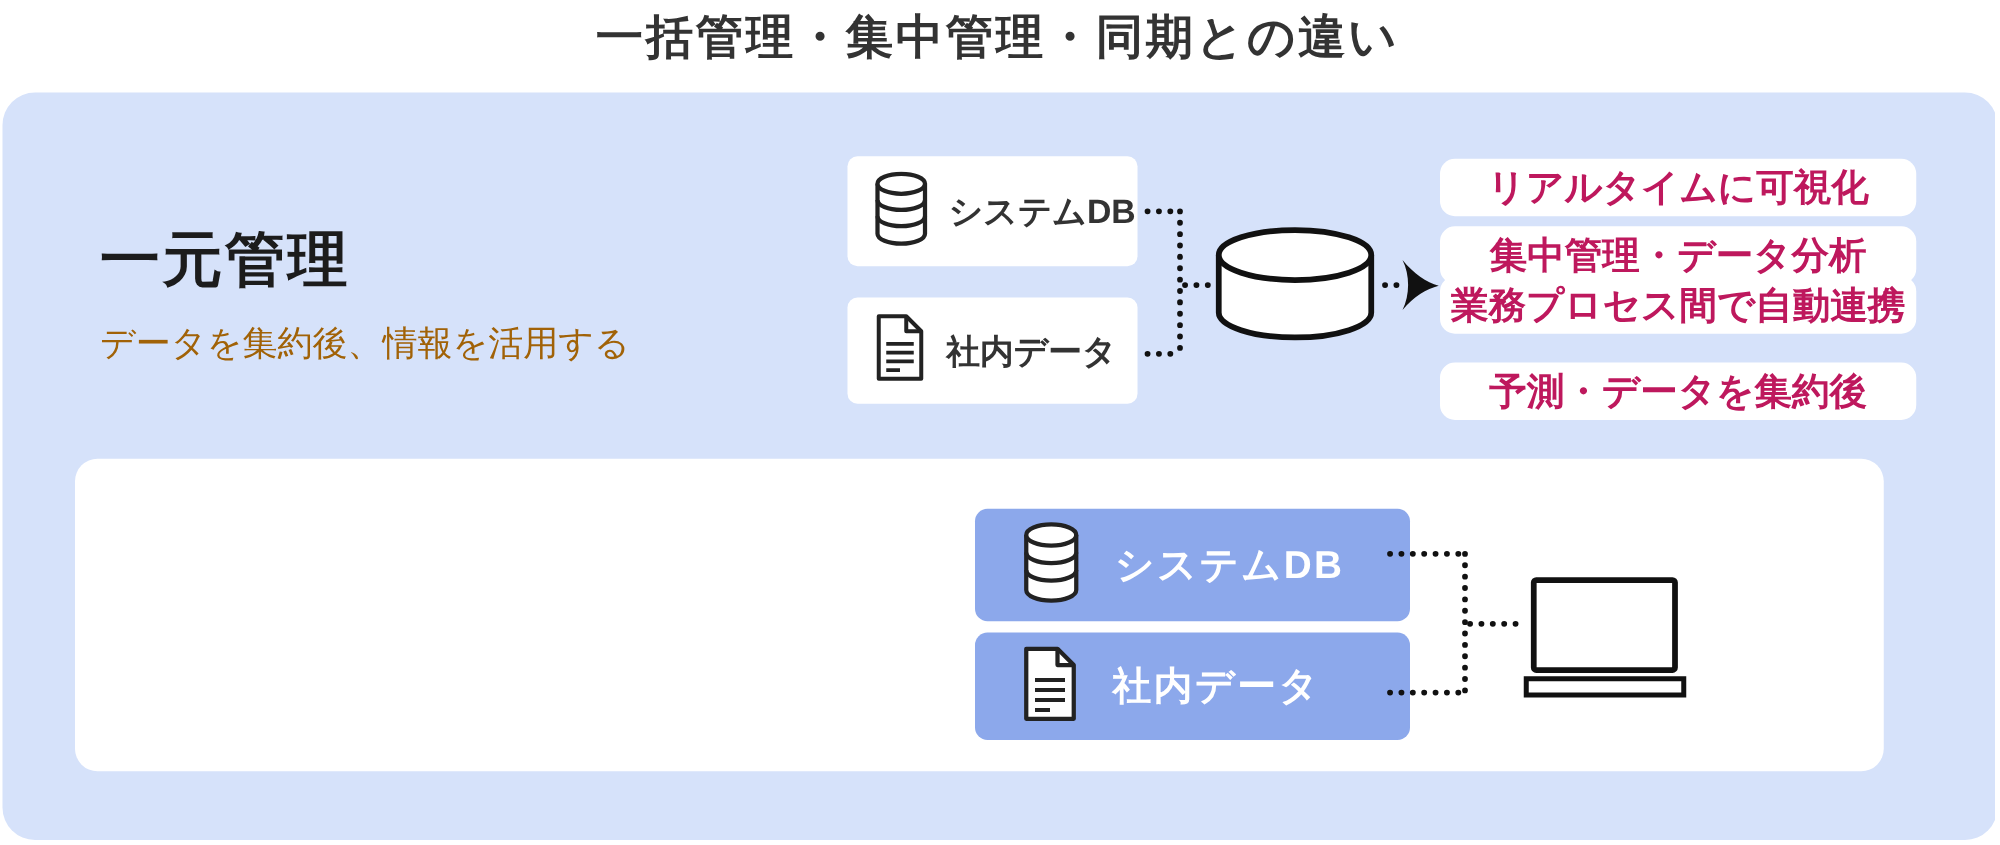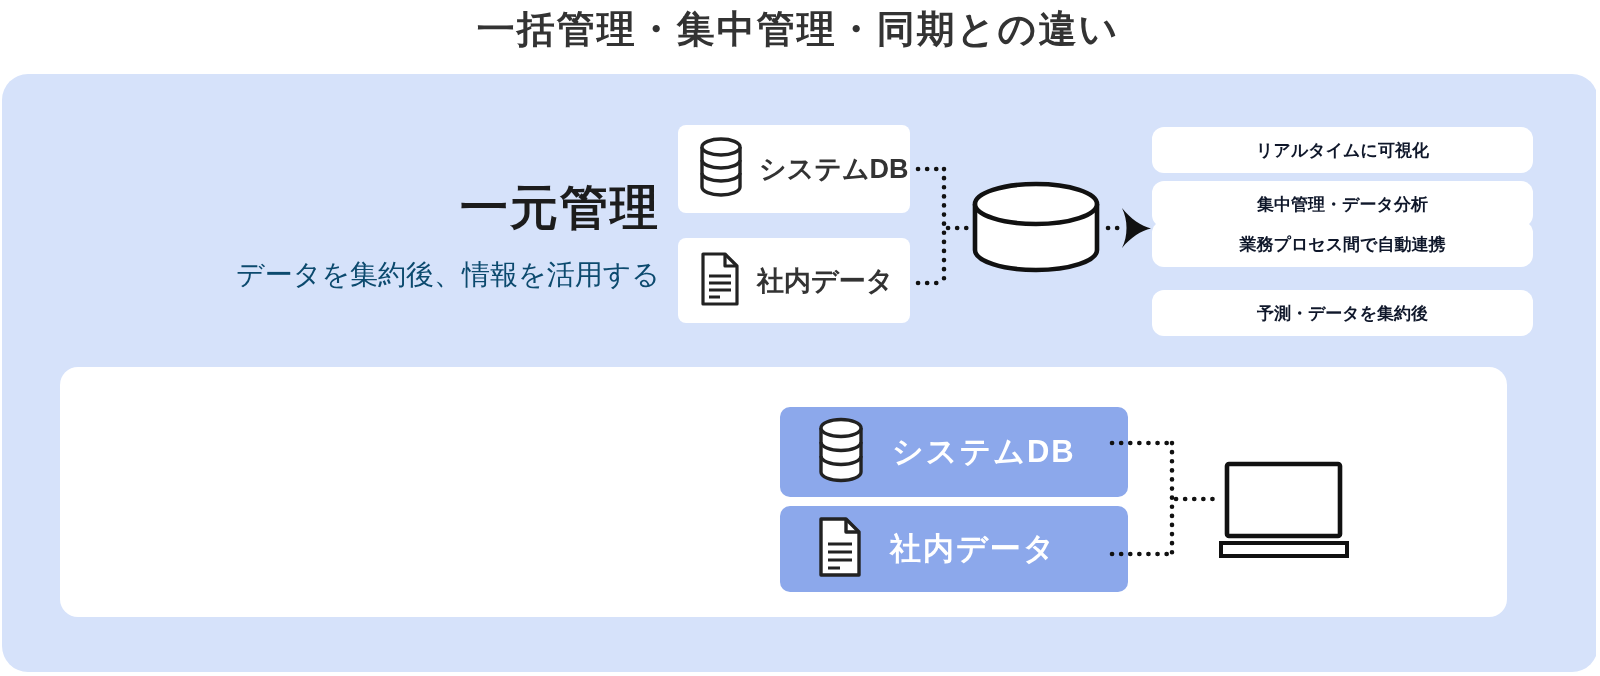--- a/index.html
+++ b/index.html
@@ -6,33 +6,33 @@
   body{font-family:"Liberation Sans","DejaVu Sans",sans-serif;}
   .page{position:relative;width:1596px;height:676px;background:#ffffff;overflow:hidden;}
 
   .title{position:absolute;top:4px;left:0;width:100%;text-align:center;
          font-size:38px;font-weight:800;color:#333;letter-spacing:2px;}
 
   .container{position:absolute;left:2px;top:74px;width:1596px;height:598px;
              background:#d6e2fa;border-radius:26px;}
 
   
-  .unified-text{position:absolute;left:80px;top:176px;width:580px;text-align:right;color:#1c1c1c;}
+  .unified-text{position:absolute;left:80px;top:176px;width:580px;text-align:left;color:#1c1c1c;}
   .unified-text h2{margin:0;font-size:48px;font-weight:800;letter-spacing:2px;}
-  .unified-text p{margin:16px 0 0 0;font-size:28px;color:#0c4a6e;}
+  .unified-text p{margin:16px 0 0 0;font-size:28px;color:#a16207;}
 
   .src-box{position:absolute;left:678px;width:232px;background:#fff;border-radius:8px;
            display:flex;align-items:center;gap:15px;padding-left:20px;box-sizing:border-box;}
   .src-box .lbl{font-size:27px;font-weight:700;color:#333;}
   .src-box-1{top:125px;height:88px;}
   .src-box-2{top:238px;height:85px;}
 
   .outcome{position:absolute;left:1152px;width:381px;height:46px;background:#fff;border-radius:12px;
            display:flex;align-items:center;justify-content:center;
-           font-size:17px;font-weight:700;color:#0f172a;}
+           font-size:30px;font-weight:700;color:#be185d;}
   .outcome-1{top:127px;} .outcome-2{top:181px;} .outcome-3{top:221px;} .outcome-4{top:290px;}
 
   .hub{position:absolute;left:968px;top:180px;}
 
   
   .panel{position:absolute;left:60px;top:367px;width:1447px;height:250px;
          background:#ffffff;border-radius:18px;}
   .batch-text{position:absolute;left:95px;top:438px;width:510px;text-align:center;color:#1c1c1c;}
   .batch-text h2{margin:0;font-size:44px;font-weight:800;letter-spacing:1px;}
   .batch-text p{margin:18px 0 0 0;font-size:28px;color:#222;}

